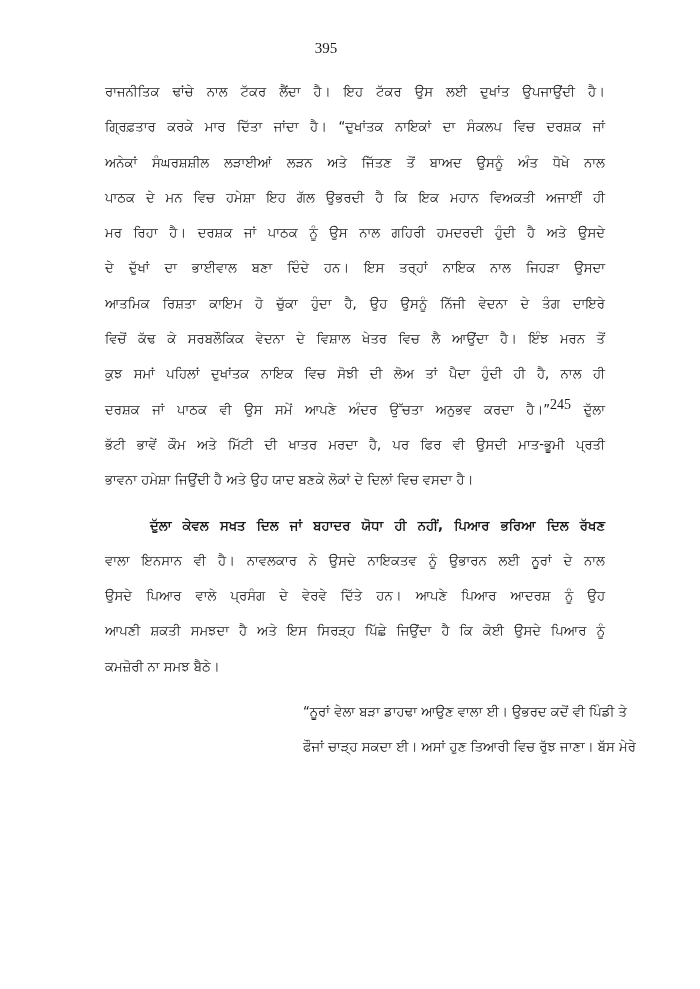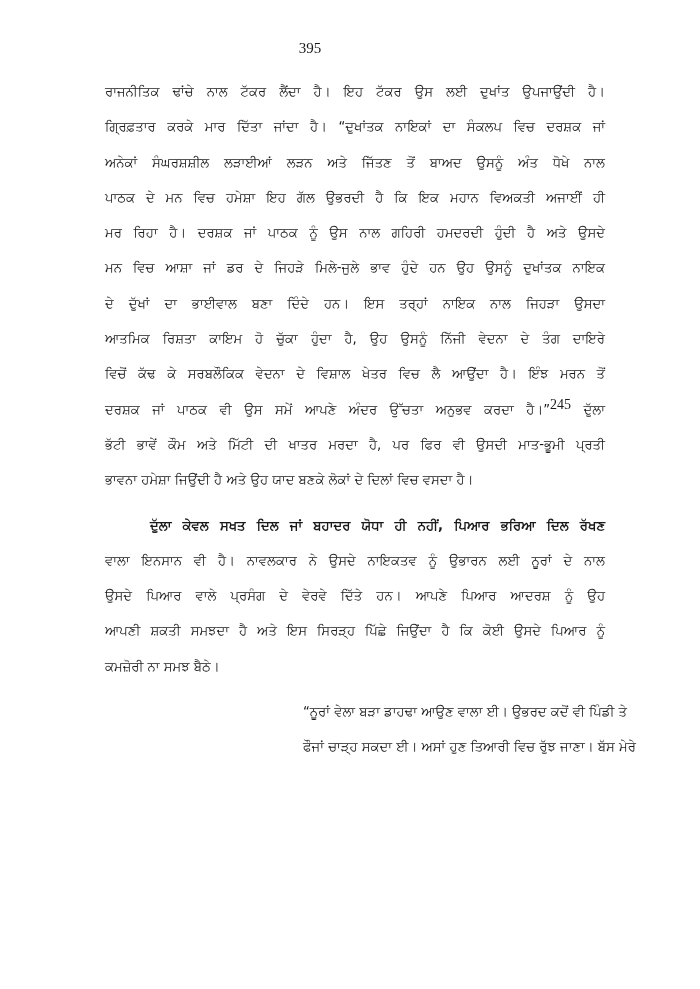--- a/index.html
+++ b/index.html
@@ -1,18 +1,18 @@
 <!DOCTYPE html>
 <html><head>
 <meta charset="utf-8">
 <style>
   html, body { margin: 0; padding: 0; background: #ffffff; }
   body { width: 700px; height: 989px; position: relative; overflow: hidden; color: #1a1a1a; }
   .page-number {
-    position: absolute; top: 40px; left: 0; width: 620px; text-align: center;
+    position: absolute; top: 40px; left: 16px; width: 620px; text-align: center;
     font-family: "Liberation Serif", serif; font-size: 15px;
   }
   .body-text {
     position: absolute; left: 105px; width: 500px; top: 74px;
     font-family: "DejaVu Sans", sans-serif; font-size: 13.2px;
   }
   .line {
     height: 35.3px; line-height: 35.3px; white-space: nowrap;
     text-align: justify; text-align-last: justify;
   }
@@ -28,24 +28,24 @@
 
 <div class="page-number">395</div>
 
 <div class="body-text">
   <div>
     <div class="line">ਰਾਜਨੀਤਿਕ ਢਾਂਚੇ ਨਾਲ ਟੱਕਰ ਲੈਂਦਾ ਹੈ। ਇਹ ਟੱਕਰ ਉਸ ਲਈ ਦੁਖਾਂਤ ਉਪਜਾਉਂਦੀ ਹੈ।</div>
     <div class="line">ਗ੍ਰਿਫ਼ਤਾਰ ਕਰਕੇ ਮਾਰ ਦਿੱਤਾ ਜਾਂਦਾ ਹੈ। “ਦੁਖਾਂਤਕ ਨਾਇਕਾਂ ਦਾ ਸੰਕਲਪ ਵਿਚ ਦਰਸ਼ਕ ਜਾਂ</div>
     <div class="line">ਅਨੇਕਾਂ ਸੰਘਰਸ਼ਸ਼ੀਲ ਲੜਾਈਆਂ ਲੜਨ ਅਤੇ ਜਿੱਤਣ ਤੋਂ ਬਾਅਦ ਉਸਨੂੰ ਅੰਤ ਧੋਖੇ ਨਾਲ</div>
     <div class="line">ਪਾਠਕ ਦੇ ਮਨ ਵਿਚ ਹਮੇਸ਼ਾ ਇਹ ਗੱਲ ਉਭਰਦੀ ਹੈ ਕਿ ਇਕ ਮਹਾਨ ਵਿਅਕਤੀ ਅਜਾਈਂ ਹੀ</div>
     <div class="line">ਮਰ ਰਿਹਾ ਹੈ। ਦਰਸ਼ਕ ਜਾਂ ਪਾਠਕ ਨੂੰ ਉਸ ਨਾਲ ਗਹਿਰੀ ਹਮਦਰਦੀ ਹੁੰਦੀ ਹੈ ਅਤੇ ਉਸਦੇ</div>
-    <div class="line">ਮਨ ਵਿਚ ਆਸ਼ਾ ਜਾਂ ਡਰ ਦੇ ਜਿਹੜੇ ਮਿਲੇ-ਜੁਲੇ ਭਾਵ ਹੁੰਦੇ ਹਨ ਉਹ ਉਸਨੂੰ ਦੁਖਾਂਤਕ ਨਾਇਕ</div>
     <div class="line">ਦੇ ਦੁੱਖਾਂ ਦਾ ਭਾਈਵਾਲ ਬਣਾ ਦਿੰਦੇ ਹਨ। ਇਸ ਤਰ੍ਹਾਂ ਨਾਇਕ ਨਾਲ ਜਿਹੜਾ ਉਸਦਾ</div>
     <div class="line">ਆਤਮਿਕ ਰਿਸ਼ਤਾ ਕਾਇਮ ਹੋ ਚੁੱਕਾ ਹੁੰਦਾ ਹੈ, ਉਹ ਉਸਨੂੰ ਨਿੱਜੀ ਵੇਦਨਾ ਦੇ ਤੰਗ ਦਾਇਰੇ</div>
     <div class="line">ਵਿਚੋਂ ਕੱਢ ਕੇ ਸਰਬਲੌਕਿਕ ਵੇਦਨਾ ਦੇ ਵਿਸ਼ਾਲ ਖੇਤਰ ਵਿਚ ਲੈ ਆਉਂਦਾ ਹੈ। ਇੰਝ ਮਰਨ ਤੋਂ</div>
+    <div class="line">ਕੁਝ ਸਮਾਂ ਪਹਿਲਾਂ ਦੁਖਾਂਤਕ ਨਾਇਕ ਵਿਚ ਸੋਝੀ ਦੀ ਲੋਅ ਤਾਂ ਪੈਦਾ ਹੁੰਦੀ ਹੀ ਹੈ, ਨਾਲ ਹੀ</div>
     <div class="line"><span>ਦਰਸ਼ਕ ਜਾਂ ਪਾਠਕ ਵੀ ਉਸ ਸਮੇਂ ਆਪਣੇ ਅੰਦਰ ਉੱਚਤਾ ਅਨੁਭਵ ਕਰਦਾ ਹੈ।”</span><sup>245</sup><span> ਦੁੱਲਾ</span></div>
     <div class="line">ਭੱਟੀ ਭਾਵੇਂ ਕੌਮ ਅਤੇ ਮਿੱਟੀ ਦੀ ਖਾਤਰ ਮਰਦਾ ਹੈ, ਪਰ ਫਿਰ ਵੀ ਉਸਦੀ ਮਾਤ-ਭੂਮੀ ਪ੍ਰਤੀ</div>
     <div class="line last">ਭਾਵਨਾ ਹਮੇਸ਼ਾ ਜਿਉਂਦੀ ਹੈ ਅਤੇ ਉਹ ਯਾਦ ਬਣਕੇ ਲੋਕਾਂ ਦੇ ਦਿਲਾਂ ਵਿਚ ਵਸਦਾ ਹੈ।</div>
   </div>
   <div class="gap"></div>
   <div>
     <div class="line indent">ਦੁੱਲਾ ਕੇਵਲ ਸਖਤ ਦਿਲ ਜਾਂ ਬਹਾਦਰ ਯੋਧਾ ਹੀ ਨਹੀਂ, ਪਿਆਰ ਭਰਿਆ ਦਿਲ ਰੱਖਣ</div>
     <div class="line">ਵਾਲਾ ਇਨਸਾਨ ਵੀ ਹੈ। ਨਾਵਲਕਾਰ ਨੇ ਉਸਦੇ ਨਾਇਕਤਵ ਨੂੰ ਉਭਾਰਨ ਲਈ ਨੂਰਾਂ ਦੇ ਨਾਲ</div>
     <div class="line">ਉਸਦੇ ਪਿਆਰ ਵਾਲੇ ਪ੍ਰਸੰਗ ਦੇ ਵੇਰਵੇ ਦਿੱਤੇ ਹਨ। ਆਪਣੇ ਪਿਆਰ ਆਦਰਸ਼ ਨੂੰ ਉਹ</div>
     <div class="line">ਆਪਣੀ ਸ਼ਕਤੀ ਸਮਝਦਾ ਹੈ ਅਤੇ ਇਸ ਸਿਰੜ੍ਹ ਪਿੱਛੇ ਜਿਉਂਦਾ ਹੈ ਕਿ ਕੋਈ ਉਸਦੇ ਪਿਆਰ ਨੂੰ</div>

